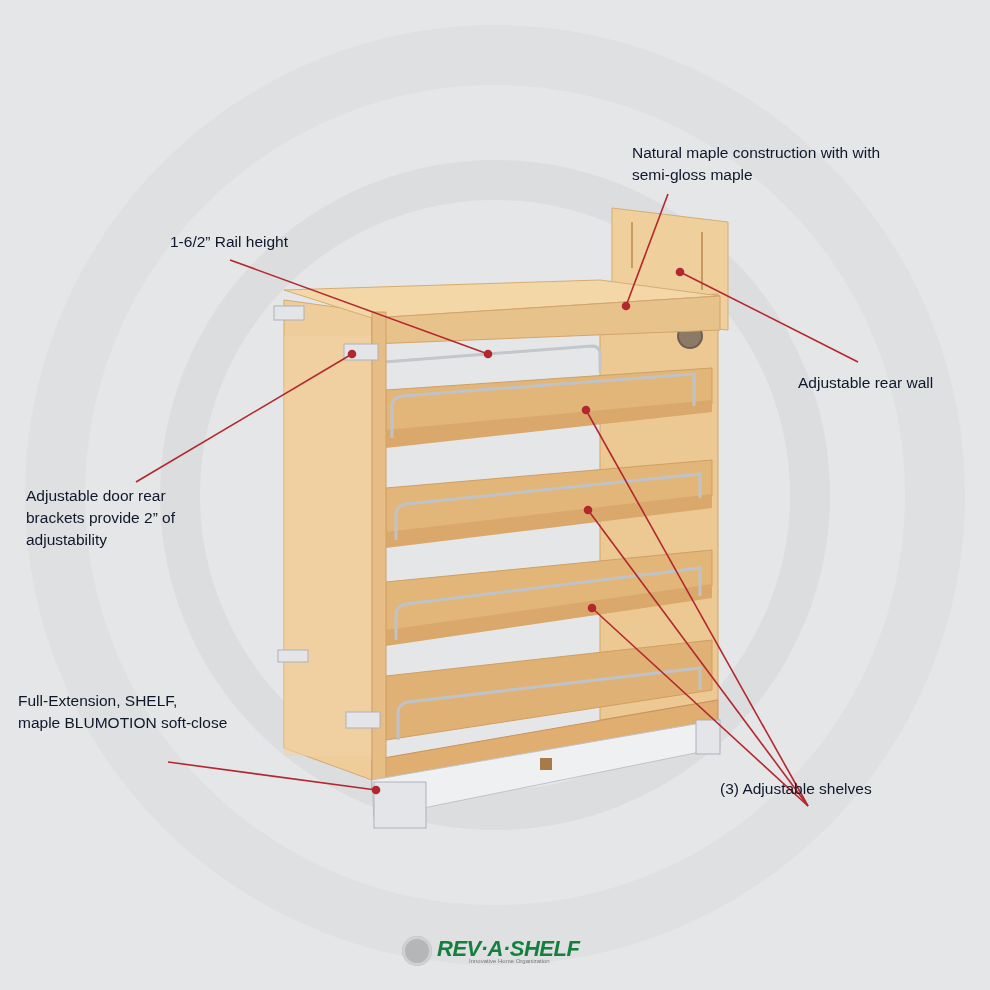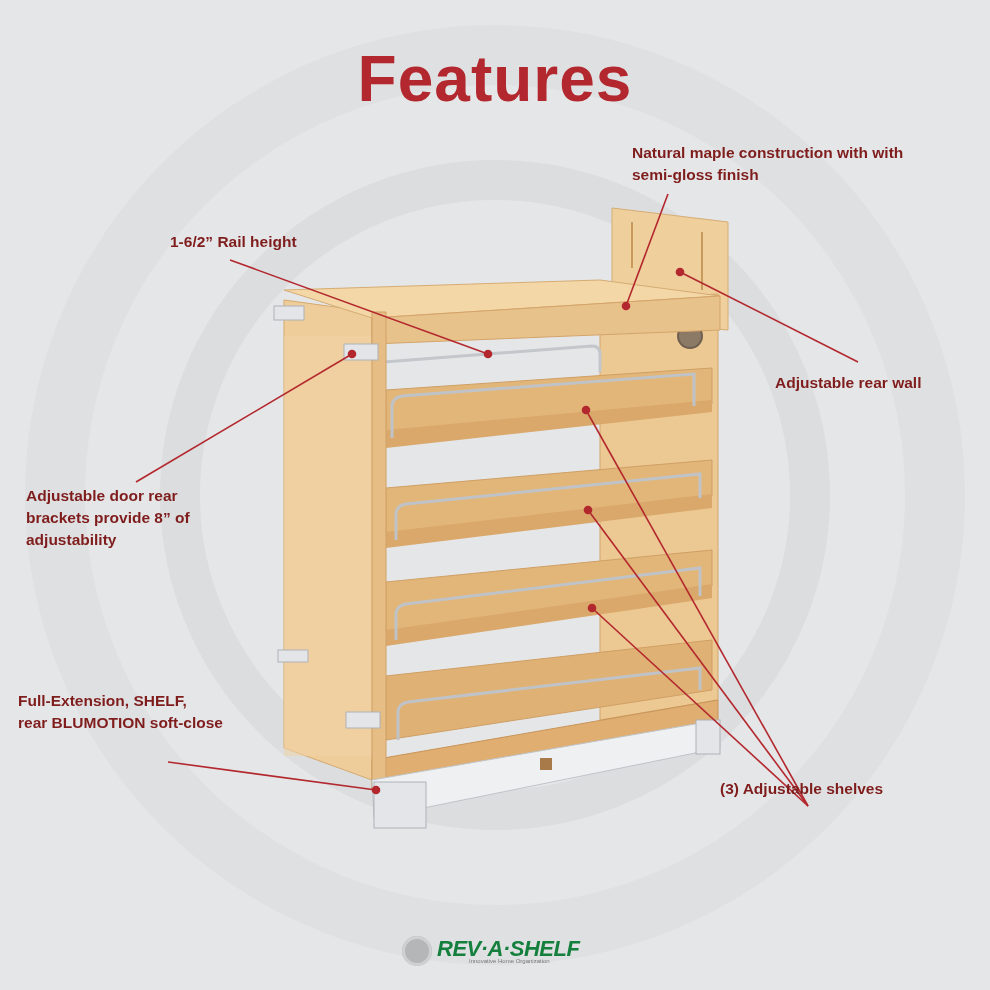--- a/index.html
+++ b/index.html
@@ -11,40 +11,39 @@
     }
     .stage { position: absolute; left: 0; top: 0; width: 990px; height: 990px; }
     .bg-ring { position: absolute; border-radius: 50%; }
     .ring-outer { left: 25px; top: 25px; width: 940px; height: 940px; border: 60px solid #dfe0e2; box-sizing: border-box; }
     .ring-inner { left: 160px; top: 160px; width: 670px; height: 670px; border: 40px solid #dcdddf; box-sizing: border-box; }
     .title {
       position: absolute; left: 0; width: 990px; top: 42px; text-align: center;
       color: #b3282e; font-size: 64px; font-weight: bold; letter-spacing: 1px;
     }
     .callout {
-      position: absolute; color: #7f1d1d; font-size: 15.5px; line-height: 22px; font-weight: bold;
+      position: absolute; color: #0f172a; font-size: 15.5px; line-height: 22px; font-weight: normal;
     }
     .callout span { display: block; white-space: nowrap; }
     svg.product { position: absolute; left: 0; top: 0; }
     .logo { position: absolute; left: 402px; top: 936px; display: flex; align-items: center; }
     .logo-mark {
       width: 30px; height: 30px; border-radius: 50%; background: #b5b6b8; margin-right: 5px;
       box-shadow: inset 0 0 0 3px #cfd0d2;
     }
     .logo-text { color: #15803d; font-weight: bold; font-size: 22px; letter-spacing: -0.5px; line-height: 22px; font-style: italic; }
     .logo-tag { color: #777; font-size: 6px; margin-left: 32px; margin-top: -2px; display:block; }
   </style>
 </head>
 <body>
 
 <div class="stage">
   <div class="bg-ring ring-outer"></div>
   <div class="bg-ring ring-inner"></div>
 
-  <div class="title">Features</div>
 
   <svg class="product" width="990" height="990" viewBox="0 0 990 990">
 
     <polygon points="612,208 728,222 728,330 612,320" fill="#efcf9c" stroke="#d6ad74" stroke-width="1"></polygon>
     <line x1="632" y1="222" x2="632" y2="268" stroke="#c89a5e" stroke-width="2"></line>
     <line x1="702" y1="232" x2="702" y2="290" stroke="#c89a5e" stroke-width="2"></line>
 
     <polygon points="600,300 718,294 718,700 600,720" fill="#ecc893" stroke="#d3a66b"></polygon>
     <circle cx="690" cy="336" r="12" fill="#8c7a66" stroke="#6e5f50" stroke-width="2"></circle>
 
@@ -105,40 +104,40 @@
         <circle cx="586" cy="410" r="3.5"></circle>
       <line x1="588" y1="510" x2="808" y2="806"></line>
         <circle cx="588" cy="510" r="3.5"></circle>
       <line x1="592" y1="608" x2="808" y2="806"></line>
         <circle cx="592" cy="608" r="3.5"></circle>
     </g>
   </svg>
 
   <div class="callout" style="left:632px; top:142px;">
     <span>Natural maple construction with with</span>
-    <span>semi-gloss finish</span>
+    <span>semi-gloss maple</span>
   </div>
 
   <div class="callout" style="left:170px; top:231px;">
     <span>1-6/2” Rail height</span>
   </div>
 
-  <div class="callout" style="left:775px; top:372px;">
+  <div class="callout" style="left:798px; top:372px;">
     <span>Adjustable rear wall</span>
   </div>
 
   <div class="callout" style="left:26px; top:485px;">
     <span>Adjustable door rear</span>
-    <span>brackets provide 8” of</span>
+    <span>brackets provide 2” of</span>
     <span>adjustability</span>
   </div>
 
   <div class="callout" style="left:18px; top:690px;">
     <span>Full-Extension, SHELF,</span>
-    <span>rear BLUMOTION soft-close</span>
+    <span>maple BLUMOTION soft-close</span>
   </div>
 
   <div class="callout" style="left:720px; top:778px;">
     <span>(3) Adjustable shelves</span>
   </div>
 
   <div class="logo">
     <div class="logo-mark"></div>
     <div>
       <div class="logo-text">REV·A·SHELF</div>

